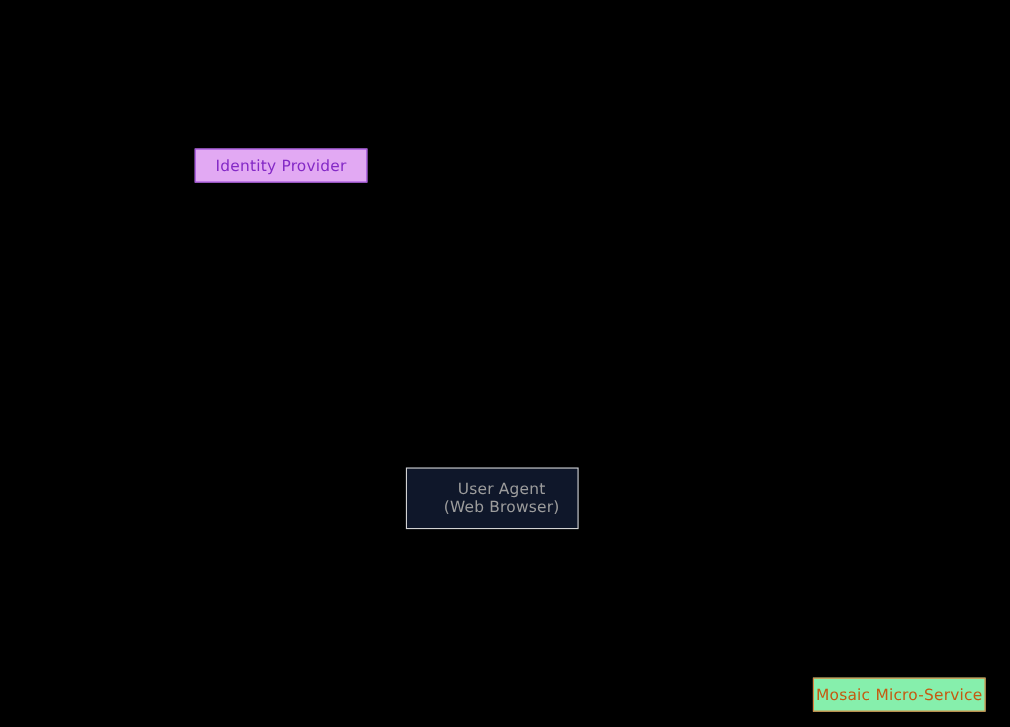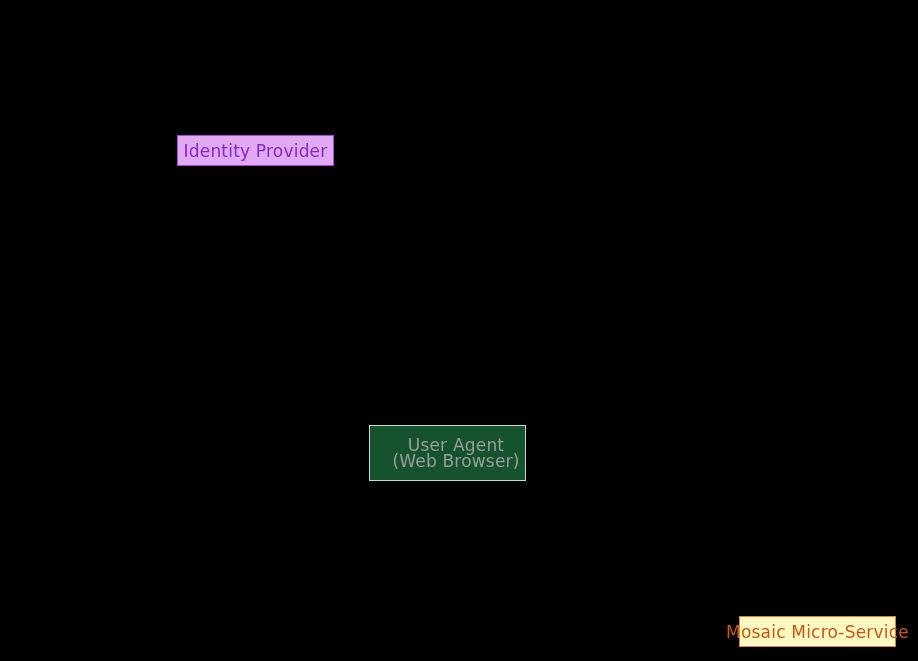--- a/index.html
+++ b/index.html
@@ -19,41 +19,41 @@
   }
   .node {
     position: absolute;
     box-sizing: border-box;
     border: 1px solid transparent;
     display: flex;
     flex-direction: column;
     align-items: center;
     justify-content: center;
     text-align: left;
-    font-size: 17px;
+    font-size: 14px;
     line-height: 16px;
     letter-spacing: 0.2px;
     white-space: nowrap;
   }
   .node-label {
     display: block;
   }
 </style>
 </head>
 <body style="background: rgb(0, 0, 0);">
 
 <div class="diagram-canvas">
 
   <div class="node" style="left: 177px; top: 135px; width: 157px; height: 31px; background: rgb(226, 169, 243); border-color: rgb(158, 75, 219); color: rgb(132, 41, 198);">
     <span class="node-label">Identity Provider</span>
   </div>
 
 
-  <div class="node" style="left: 369px; top: 425px; width: 157px; height: 56px; background: #14532d; border-color: rgb(210, 210, 210); color: rgb(156, 156, 156); padding-left: 17px;">
+  <div class="node" style="left: 369px; top: 425px; width: 157px; height: 56px; background: #0f172a; border-color: rgb(210, 210, 210); color: rgb(156, 156, 156); padding-left: 17px;">
     <span class="node-label">User Agent</span>
     <span class="node-label">(Web Browser)</span>
   </div>
 
-  <div class="node" style="left: 739px; top: 616px; width: 157px; height: 31px; background: #fef9c3; border-color: rgb(221, 131, 62); color: rgb(197, 90, 17);">
+  <div class="node" style="left: 739px; top: 616px; width: 157px; height: 31px; background: #86efac; border-color: rgb(221, 131, 62); color: rgb(197, 90, 17);">
     <span class="node-label">Mosaic Micro-Service</span>
   </div>
 
 </div>
 
 </body></html>

